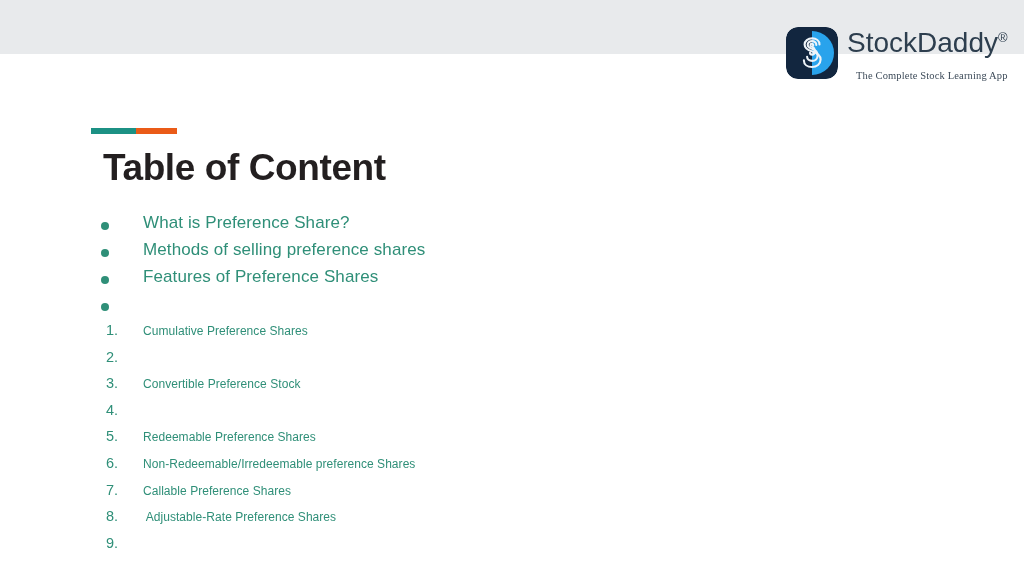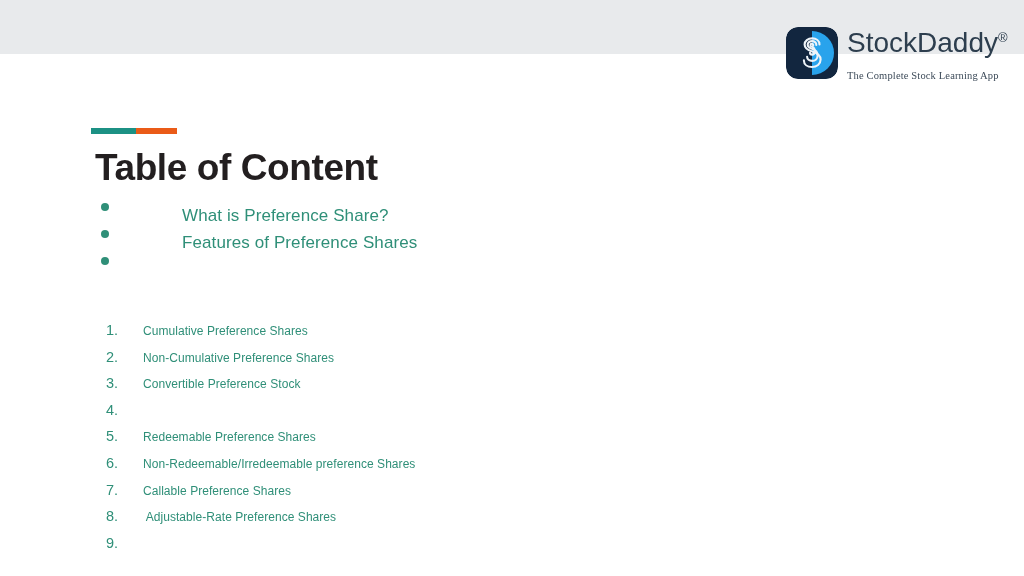--- a/index.html
+++ b/index.html
@@ -40,20 +40,21 @@
     flex: 0 0 auto;
     border-radius: 12px;
     overflow: hidden;
     display: block;
   }
   .brand-text {
     display: flex;
     flex-direction: column;
     justify-content: flex-start;
     padding-top: 1px;
+    align-items: flex-end;
   }
   .brand-name {
     font-family: "Liberation Sans", sans-serif;
     font-size: 28px;
     font-weight: 400;
     letter-spacing: 0px;
     color: #2d3e4e;
     line-height: 1.05;
     white-space: nowrap;
   }
@@ -93,38 +94,37 @@
     flex: 1 1 auto;
     background: #ea5b18;
   }
   .page-title {
     font-family: "Liberation Sans", sans-serif;
     font-size: 37px;
     font-weight: 700;
     color: #231f20;
     letter-spacing: -0.4px;
     line-height: 1.1;
-    margin: 4px;
+    margin: 12px;
     white-space: nowrap;
   }
 
   
   .bullet-list {
     position: absolute;
     left: 101px;
     top: 206px;
     list-style: none;
     margin: 0;
     padding: 0;
   }
   .bullet-item {
     display: flex;
-    align-items: flex-start;
+    align-items: flex-end;
     height: 27px;
-    gap: 39px;
   }
   .bullet-dot {
     flex: 0 0 auto;
     width: 8px;
     height: 8px;
     border-radius: 50%;
     background: #2f8f78;
     position: relative;
     top: -3px;
     margin-right: 34px;
@@ -207,35 +207,38 @@
   <h1 class="page-title">Table of Content</h1>
 </div>
 
 <ul class="bullet-list">
   <li class="bullet-item">
     <span class="bullet-dot"></span>
     <span class="bullet-label">What is Preference Share?</span>
   </li>
   <li class="bullet-item">
     <span class="bullet-dot"></span>
+    <span class="bullet-label">Methods of selling preference shares</span>
+  </li>
+  <li class="bullet-item">
+    <span class="bullet-dot"></span>
     <span class="bullet-label">Features of Preference Shares</span>
   </li>
   <li class="bullet-item">
     <span class="bullet-dot"></span>
   </li>
 </ul>
 
 <ol class="numbered-list">
   <li class="numbered-item">
     <span class="numbered-index">1.</span>
     <span class="numbered-label">Cumulative Preference Shares</span>
   </li>
   <li class="numbered-item">
     <span class="numbered-index">2.</span>
-    <span class="numbered-label">Non-Cumulative Preference Shares</span>
   </li>
   <li class="numbered-item">
     <span class="numbered-index">3.</span>
     <span class="numbered-label">Convertible Preference Stock</span>
   </li>
   <li class="numbered-item">
     <span class="numbered-index">4.</span>
   </li>
   <li class="numbered-item">
     <span class="numbered-index">5.</span>

